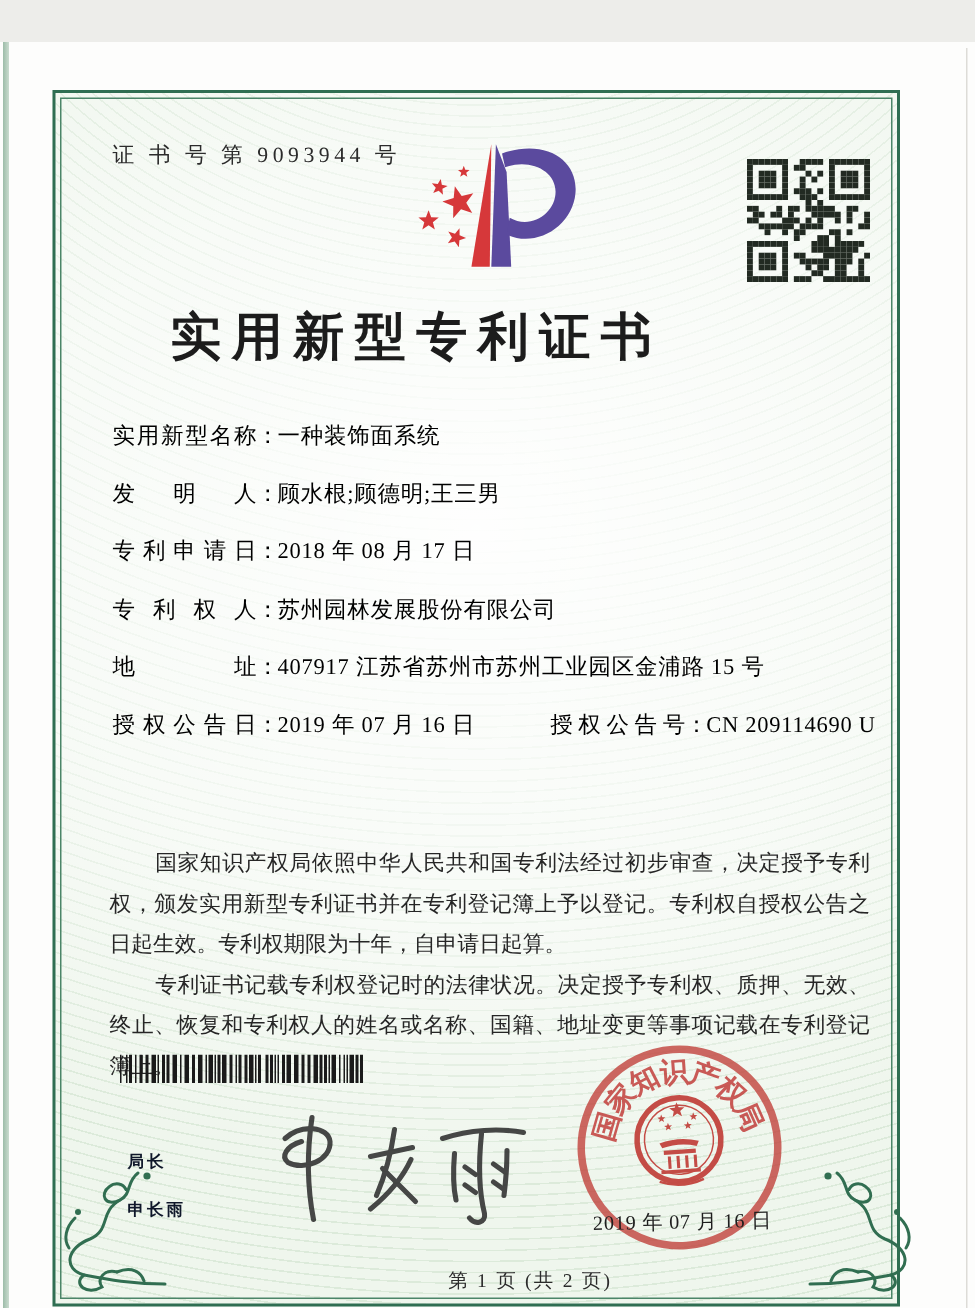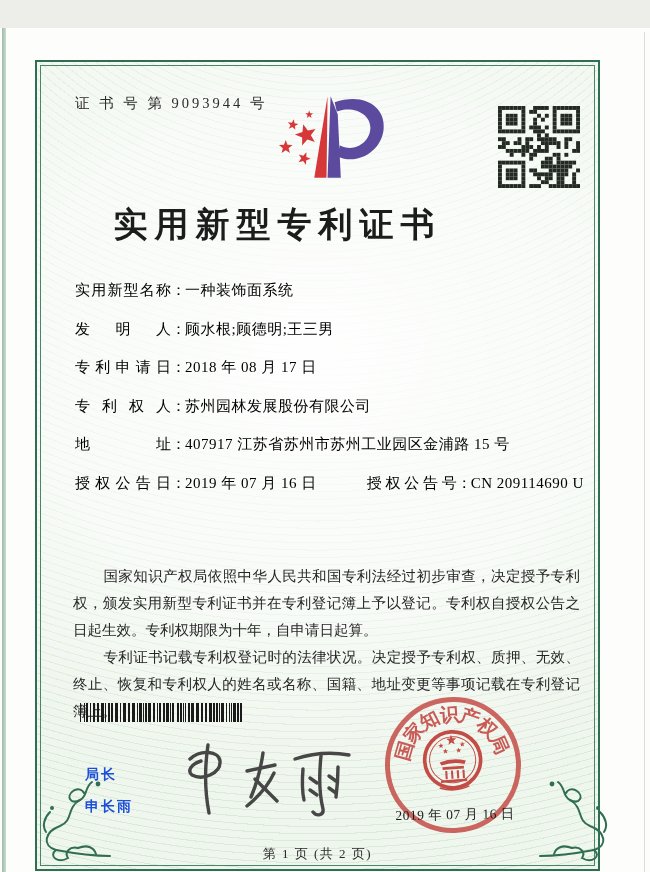--- a/index.html
+++ b/index.html
@@ -38,38 +38,38 @@
   .val{display:inline-block;letter-spacing:.5px;}
   .pair2{display:inline-block;margin-left:50px;}
   .pair2 .lab{width:90px;}
 
   .paras{position:absolute;left:73px;top:535px;width:507px;font-size:14.5px;line-height:27px;
     color:#262626;text-align:justify;}
   .paras p{margin:0;text-indent:2.1em;}
 
   .barcode{position:absolute;left:80px;top:675px;width:166px;height:19px;}
 
-  .officer{position:absolute;left:85px;top:731px;font-size:14px;font-weight:600;
-    color:#1d4ed8;line-height:32px;letter-spacing:2px;}
+  .officer{position:absolute;left:85px;top:731px;font-size:11px;font-weight:600;
+    color:#0f172a;line-height:32px;letter-spacing:2px;}
   .sig{position:absolute;left:175px;top:703px;width:190px;height:95px;}
 
   .seal{position:absolute;left:385px;top:669px;width:136px;height:136px;box-sizing:border-box;
     border:5px solid rgba(193,64,58,.85);border-radius:50%;transform:rotate(-4deg);opacity:.93;}
   .seal-char{position:absolute;width:20px;height:22px;text-align:center;font-size:19px;
     font-weight:600;color:rgba(193,60,56,.9);}
   .emblem{position:absolute;left:30px;top:20px;}
   .seal-date{position:absolute;left:393px;top:778px;width:124px;text-align:center;
     font-size:13.5px;color:#1e1e1e;letter-spacing:.5px;transform:rotate(-1deg);z-index:5;}
 
   .flourish{position:absolute;width:96px;height:96px;}
   .fl-bl{left:30px;top:750px;}
   .fl-br{left:524px;top:750px;transform:scaleX(-1);}
 
   .footer{position:absolute;left:35px;top:817px;width:565px;text-align:center;
-    font-size:13px;letter-spacing:1.5px;color:#2b2b2b;}
+    font-size:13px;letter-spacing:1.5px;color:#2b2b2b;padding-left:36px;}
 </style>
 </head>
 <body>
 
 <div class="stage">
   <div class="scan">
     <div class="stack-line" style="top:851px"></div>
     <div class="stack-line" style="top:858px;opacity:.6"></div>
     <div class="stack-line" style="top:864px"></div>
     <div class="bottom-shade"></div>

